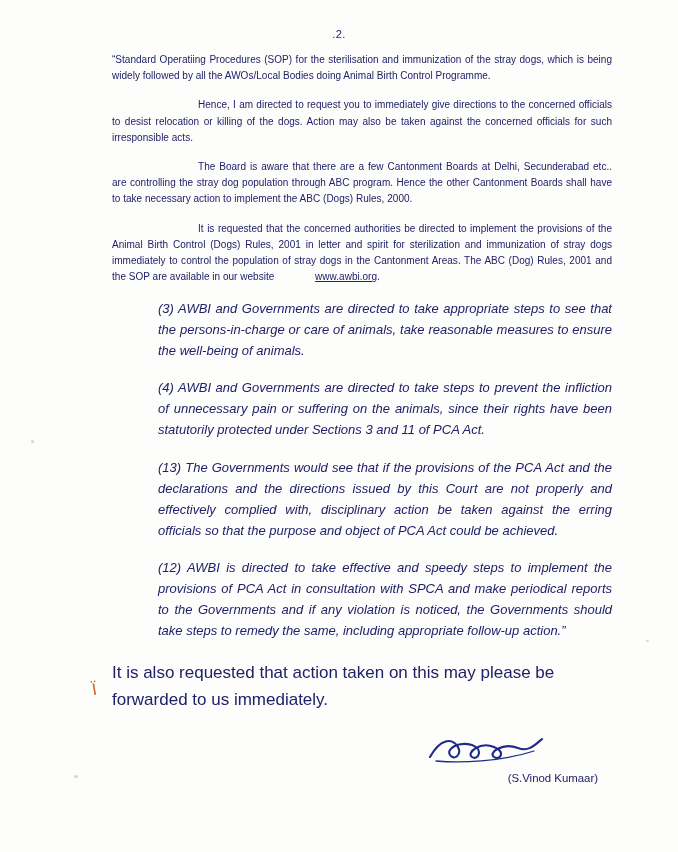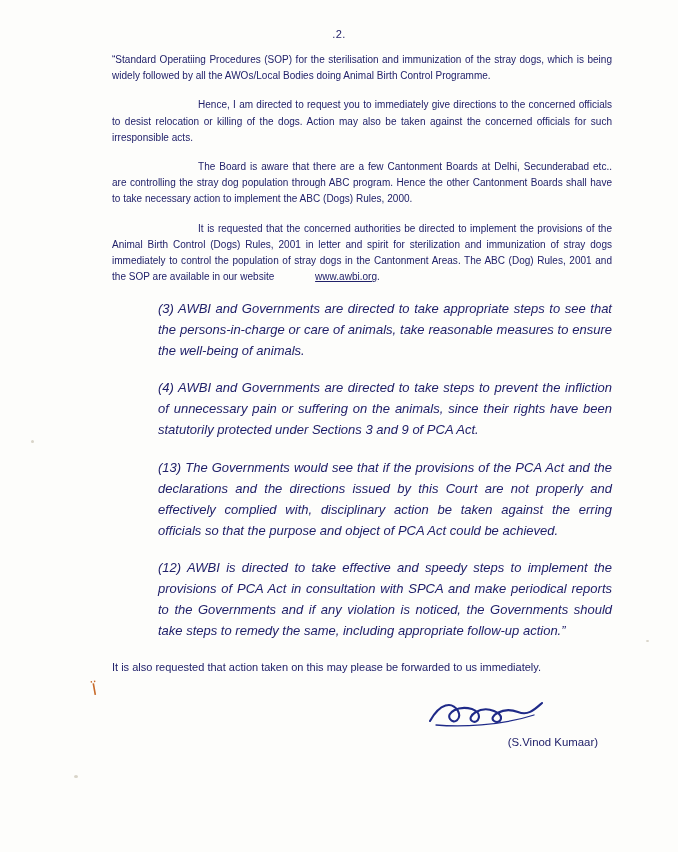--- a/index.html
+++ b/index.html
@@ -56,21 +56,21 @@
     margin: 0 0 16px 0;
     padding-left: 46px;
     font-size: 13px;
     font-style: italic;
     line-height: 1.62;
     text-align: justify;
     color: #21216a;
   }
   .closing-line {
     margin: 18px 0 0 0;
-    font-size: 11px;
+    font-size: 17px;
     line-height: 1.6;
     text-align: left;
     color: #21216a;
   }
   .sign-block {
     margin-top: 26px;
     text-align: right;
     font-size: 11.4px;
     line-height: 1.75;
     color: #21216a;
@@ -123,21 +123,21 @@
     <p class="body-par">
       <span class="indent-wide"></span><span>The Board is aware that there are a few Cantonment Boards at Delhi, Secunderabad etc.. are controlling the stray dog population through ABC program. Hence the other Cantonment Boards shall have to take necessary action to implement the ABC (Dogs) Rules, 2000.</span>
     </p>
 
     <p class="body-par">
       <span class="indent-wide"></span><span>It is requested that the concerned authorities be directed to implement the provisions of the Animal Birth Control (Dogs) Rules, 2001 in letter and spirit for sterilization and immunization of stray dogs immediately to control the population of stray dogs in the Cantonment Areas. The ABC (Dog) Rules, 2001 and the SOP are available in our website </span><span class="link">www.awbi.org</span><span>.</span>
     </p>
 
 
     <div class="judgement-block">(3) AWBI and Governments are directed to take appropriate steps to see that the persons-in-charge or care of animals, take reasonable measures to ensure the well-being of animals.</div>
-    <div class="judgement-block">(4) AWBI and Governments are directed to take steps to prevent the infliction of unnecessary pain or suffering on the animals, since their rights have been statutorily protected under Sections 3 and 9 of PCA Act.</div>
+    <div class="judgement-block">(4) AWBI and Governments are directed to take steps to prevent the infliction of unnecessary pain or suffering on the animals, since their rights have been statutorily protected under Sections 3 and 11 of PCA Act.</div>
     <div class="judgement-block">(13) The Governments would see that if the provisions of the PCA Act and the declarations and the directions issued by this Court are not properly and effectively complied with, disciplinary action be taken against the erring officials so that the purpose and object of PCA Act could be achieved.</div>
     <div class="judgement-block">(12) AWBI is directed to take effective and speedy steps to implement the provisions of PCA Act in consultation with SPCA and make periodical reports to the Governments and if any violation is noticed, the Governments should take steps to remedy the same, including appropriate follow-up action.”</div>
 
     <p class="closing-line">It is also requested that action taken on this may please be forwarded to us immediately.</p>
 
     <div class="sign-block">
       <div class="signature-mark">
         <svg width="120" height="34" viewBox="0 0 120 34" xmlns="http://www.w3.org/2000/svg">
           <path d="M4 24 C14 6, 26 4, 32 14 C36 22, 28 28, 24 22 C20 16, 32 8, 46 12 C58 16, 52 28, 46 24 C40 20, 54 8, 68 14 C80 19, 74 28, 68 24 C62 20, 76 9, 92 15 C102 19, 108 13, 116 6" fill="none" stroke="#1f2a88" stroke-width="2.1" stroke-linecap="round"></path>
           <path d="M10 28 C34 30, 74 29, 108 18" fill="none" stroke="#1f2a88" stroke-width="1.3" stroke-linecap="round"></path>

